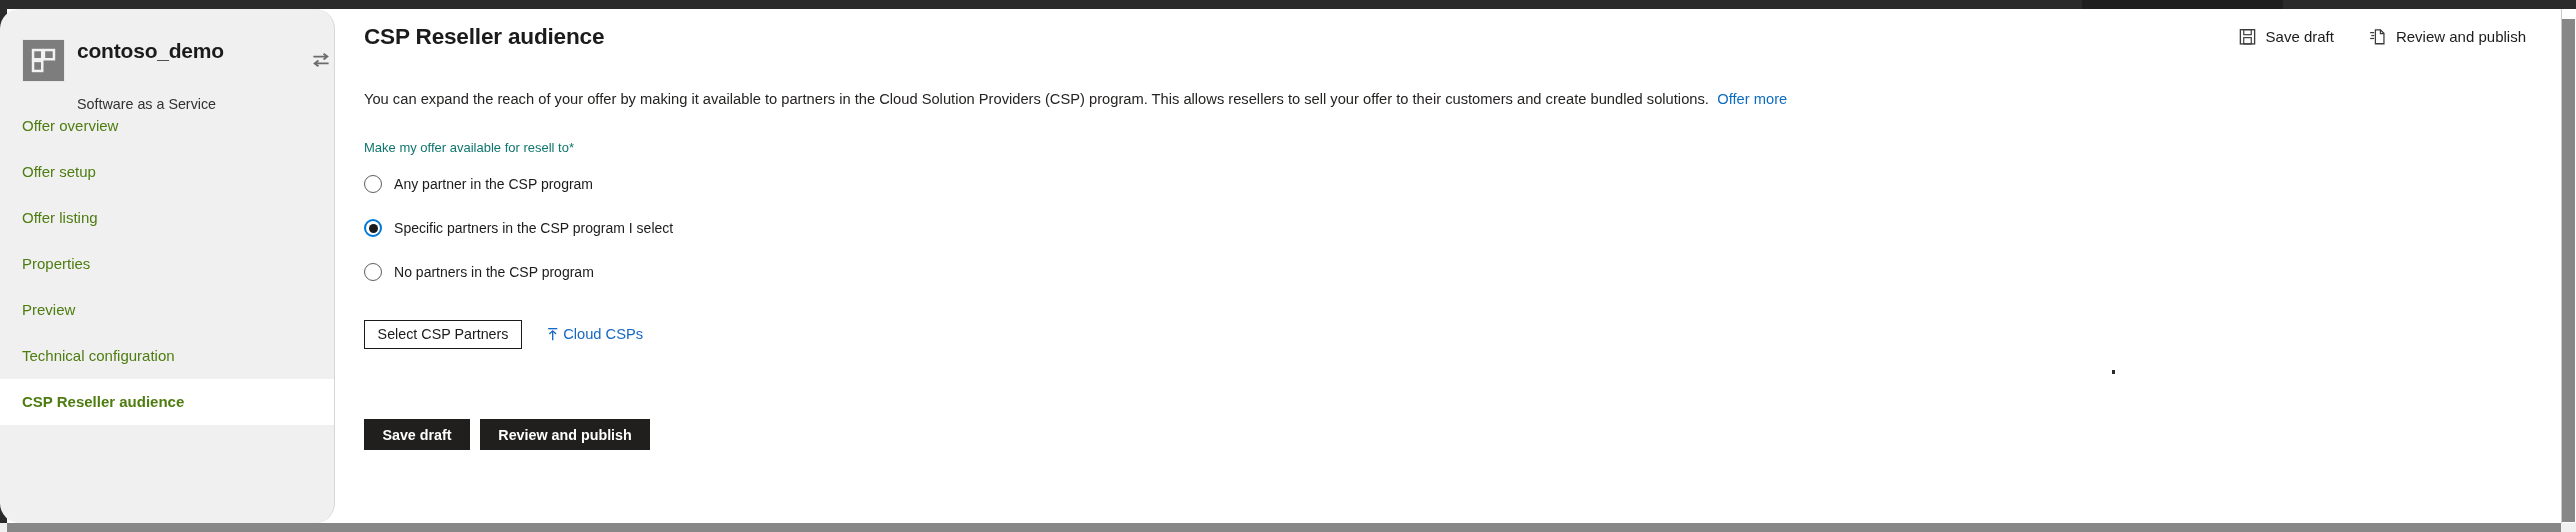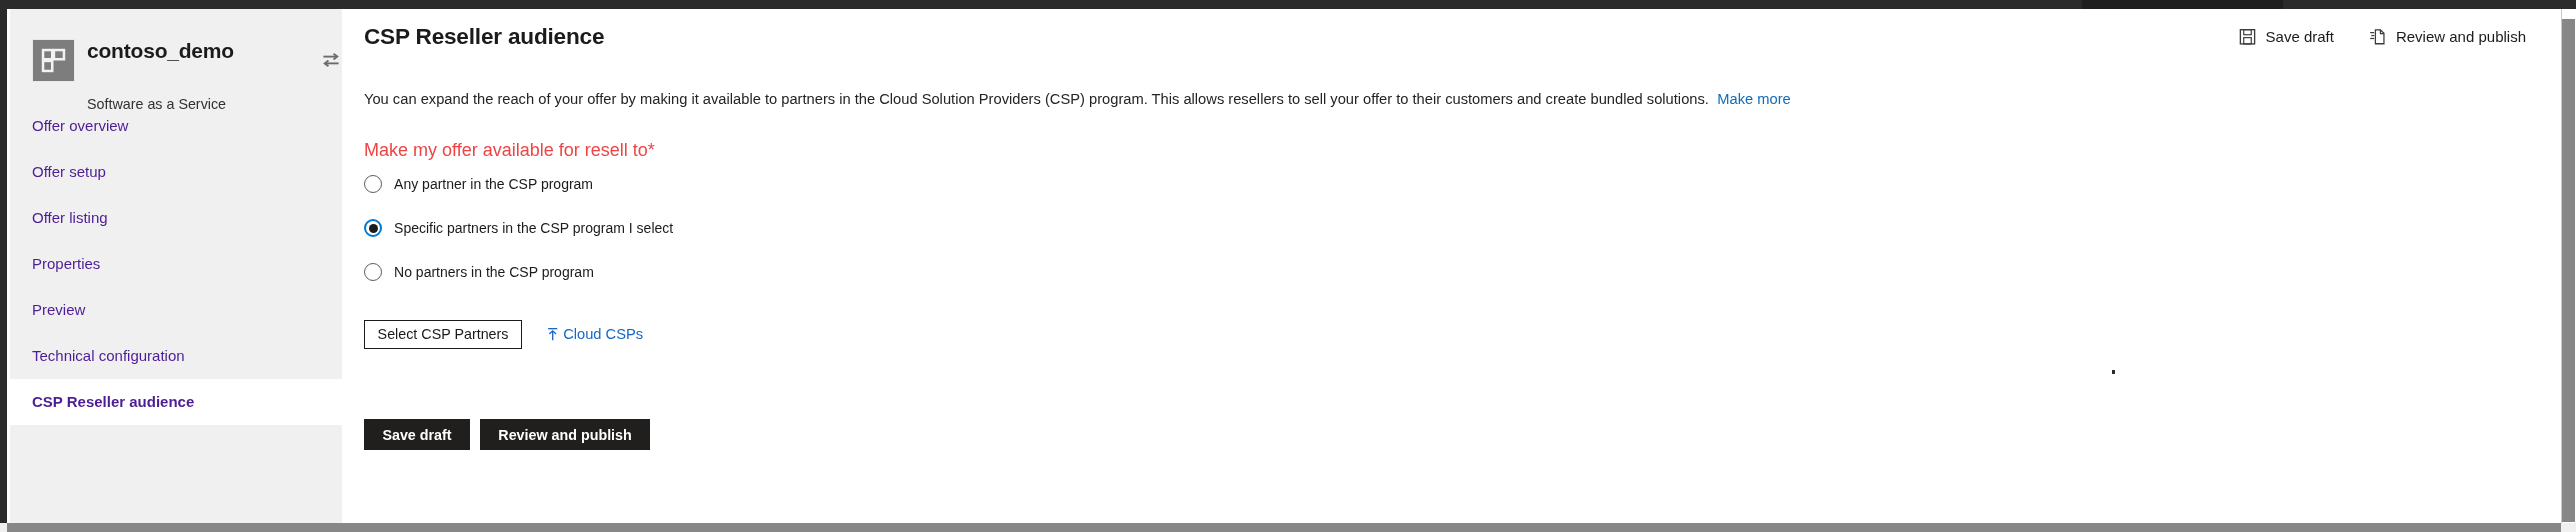--- a/index.html
+++ b/index.html
@@ -27,26 +27,27 @@
   }
   .topbar-seg {
     position: absolute;
     top: 0; height: 9.2px;
     background: #1f1f1f;
   }
 
   
   .sidebar {
     position: absolute;
-    left: 10px; top: 9.2px;
+    left: 0; top: 9.2px;
     width: 335px;
     height: 514px;
     background: #f0f0f0;
     border-right: 0.8px solid #d6d6d6;
     overflow: hidden;
+    border-radius: 20px;
   }
   .sidebar-left-edge {
     position: absolute;
     left: 0; top: 9.2px;
     width: 6.7px; height: 514px;
     background: #2b2b2b;
   }
 
   
   .offer-header {
@@ -90,21 +91,21 @@
     position: absolute;
     left: 0; top: 94px;
     width: 334px;
   }
   .nav-item {
     position: relative;
     height: 46px;
     line-height: 46px;
     padding-left: 22px;
     font-size: 15px;
-    color: #4c1d95;
+    color: #4d7c0f;
     white-space: nowrap;
     cursor: pointer;
   }
   .nav-item.selected {
     background: #ffffff;
     font-weight: 700;
   }
   .nav-item.muted {
     color: #a9a9a9;
     cursor: default;
@@ -159,22 +160,22 @@
   }
   .desc a {
     color: #0f6cbd;
     text-decoration: none;
     margin-left: 8.4px;
   }
 
   .field-label {
     position: absolute;
     left: 22px; top: 131px;
-    font-size: 18px;
-    color: #ef4444;
+    font-size: 13px;
+    color: #0f766e;
     white-space: nowrap;
   }
 
   
   .radios {
     position: absolute;
     left: 22px; top: 164px;
   }
   .radio-row {
     display: flex;
@@ -382,21 +383,21 @@
             <line x1="1.2" y1="5.5" x2="6" y2="5.5" stroke="#3b3b3b" stroke-width="1.5"></line>
             <line x1="2.6" y1="9" x2="6" y2="9" stroke="#3b3b3b" stroke-width="1.5"></line>
             <line x1="1.2" y1="12.5" x2="6" y2="12.5" stroke="#3b3b3b" stroke-width="1.5"></line>
           </svg>
         </span>
         <span>Review and publish</span>
       </div>
     </div>
 
     <div class="desc">
-      <span>You can expand the reach of your offer by making it available to partners in the Cloud Solution Providers (CSP) program. This allows resellers to sell your offer to their customers and create bundled solutions.</span><a href="#">Make more</a>
+      <span>You can expand the reach of your offer by making it available to partners in the Cloud Solution Providers (CSP) program. This allows resellers to sell your offer to their customers and create bundled solutions.</span><a href="#">Offer more</a>
     </div>
 
     <div class="field-label">Make my offer available for resell to*</div>
 
     <div class="radios">
       <div class="radio-row">
         <span class="radio"></span>
         <span class="radio-label">Any partner in the CSP program</span>
       </div>
       <div class="radio-row">

